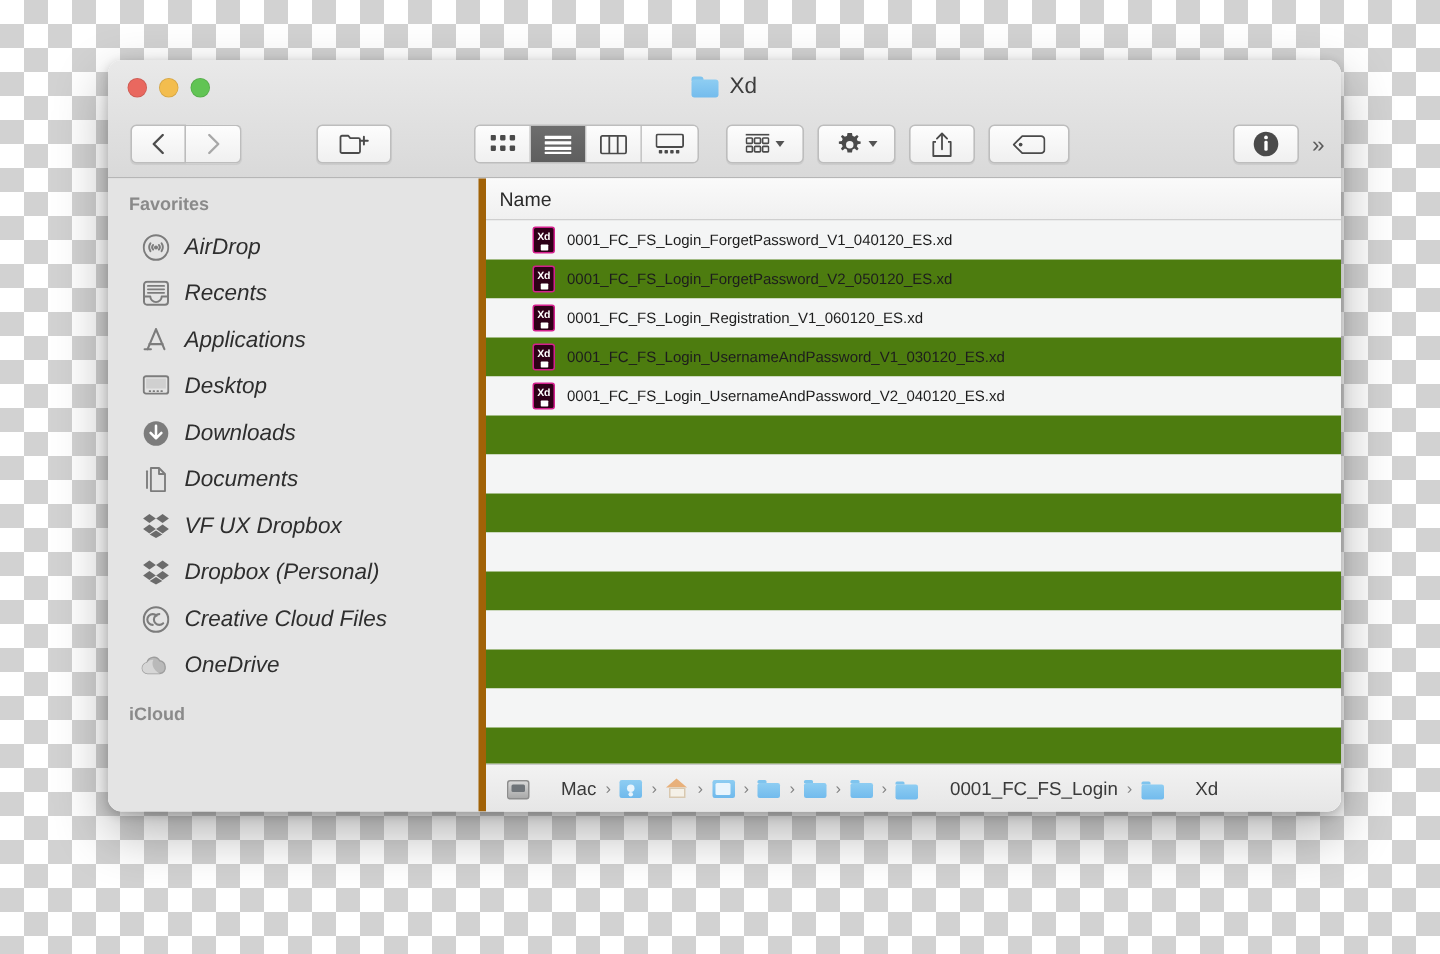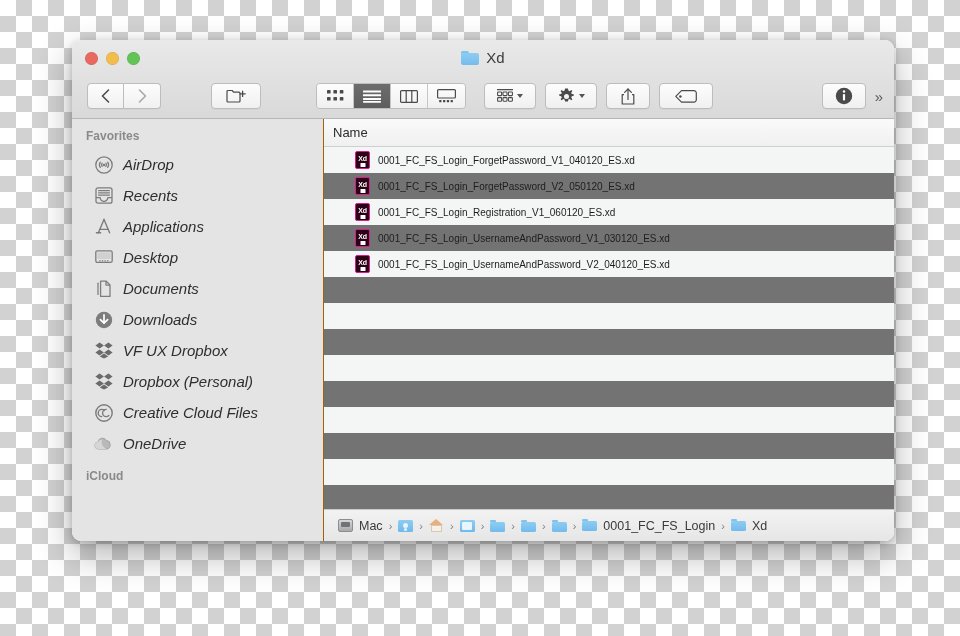--- a/index.html
+++ b/index.html
@@ -175,21 +175,21 @@
     display: flex;
     min-height: 0;
     position: relative;
   }
 
   
   .sidebar {
     width: 252px;
     flex: 0 0 252px;
     background: #e4e4e4;
-    border-right: 1px solid #a16207;
+    border-right: 5px solid #a16207;
     padding-top: 8px;
     box-sizing: border-box;
     overflow: hidden;
     position: relative;
   }
   .sb-header {
     font-size: 12px;
     color: #8a8a8a;
     font-weight: bold;
     padding: 2px 0 6px 14px;
@@ -250,21 +250,21 @@
   }
   .frow {
     height: 26px;
     display: flex;
     align-items: center;
     padding-left: 31px;
     gap: 8px;
     box-sizing: border-box;
   }
   .frow.odd  { background: #f4f5f5; }
-  .frow.even { background: #737373; }
+  .frow.even { background: #4d7c0f; }
 
   .xd-icon {
     width: 15px; height: 18px;
     flex: 0 0 15px;
     border-radius: 2px;
     background: #2e0018;
     border: 1.5px solid #d41f8d;
     box-sizing: border-box;
     position: relative;
     display: flex;
@@ -303,22 +303,22 @@
     border-top: 1px solid #cacaca;
     display: flex;
     align-items: center;
     padding-left: 14px;
     gap: 5px;
     box-sizing: border-box;
     overflow: hidden;
   }
   .crumb {
     display: flex;
-    align-items: flex-start;
-    gap: 6px;
+    align-items: flex-end;
+    gap: 21px;
     white-space: nowrap;
   }
   .crumb-label {
     font-size: 12.5px;
     color: #3a3a3a;
   }
   .crumb-label.clipped {
     max-width: 26px;
     overflow: hidden;
     display: inline-block;
@@ -613,36 +613,36 @@
               <rect x="12" y="10.2" width="1.5" height="1.2" rx="0.3"></rect>
             </g>
           </svg>
         </span>
         <span class="sb-label">Desktop</span>
       </div>
 
       <div class="sb-item">
         <span class="sb-icon">
           <svg width="18" height="18" viewBox="0 0 18 18">
+            <circle cx="9" cy="9" r="8.2" fill="#7c7c7c"></circle>
+            <path d="M9 3.8 V12.2 M5.4 8.6 L9 12.2 L12.6 8.6" fill="none" stroke="#ffffff" stroke-width="1.7" stroke-linecap="round" stroke-linejoin="round"></path>
+          </svg>
+        </span>
+        <span class="sb-label">Downloads</span>
+      </div>
+
+      <div class="sb-item">
+        <span class="sb-icon">
+          <svg width="18" height="18" viewBox="0 0 18 18">
             <path d="M5.6 1 H11 L15 5 V16.4 H5.6 Z" fill="none" stroke="#7c7c7c" stroke-width="1.25" stroke-linejoin="round"></path>
             <path d="M11 1 V5 H15" fill="none" stroke="#7c7c7c" stroke-width="1.25" stroke-linejoin="round"></path>
             <path d="M3 3.2 V14.4" fill="none" stroke="#7c7c7c" stroke-width="1.25" stroke-linecap="round"></path>
           </svg>
         </span>
         <span class="sb-label">Documents</span>
-      </div>
-
-      <div class="sb-item">
-        <span class="sb-icon">
-          <svg width="18" height="18" viewBox="0 0 18 18">
-            <circle cx="9" cy="9" r="8.2" fill="#7c7c7c"></circle>
-            <path d="M9 3.8 V12.2 M5.4 8.6 L9 12.2 L12.6 8.6" fill="none" stroke="#ffffff" stroke-width="1.7" stroke-linecap="round" stroke-linejoin="round"></path>
-          </svg>
-        </span>
-        <span class="sb-label">Downloads</span>
       </div>
 
       <div class="sb-item">
         <span class="sb-icon">
           <svg width="18" height="17" viewBox="0 0 18 17">
             <g fill="#6b6b6b">
               <path d="M4.6 0.6 L0.4 3.6 L4.6 6.6 L8.9 3.6 Z"></path>
               <path d="M13.4 0.6 L9.1 3.6 L13.4 6.6 L17.6 3.6 Z"></path>
               <path d="M4.6 7.6 L0.4 10.6 L4.6 13.6 L8.9 10.6 Z"></path>
               <path d="M13.4 7.6 L9.1 10.6 L13.4 13.6 L17.6 10.6 Z"></path>

